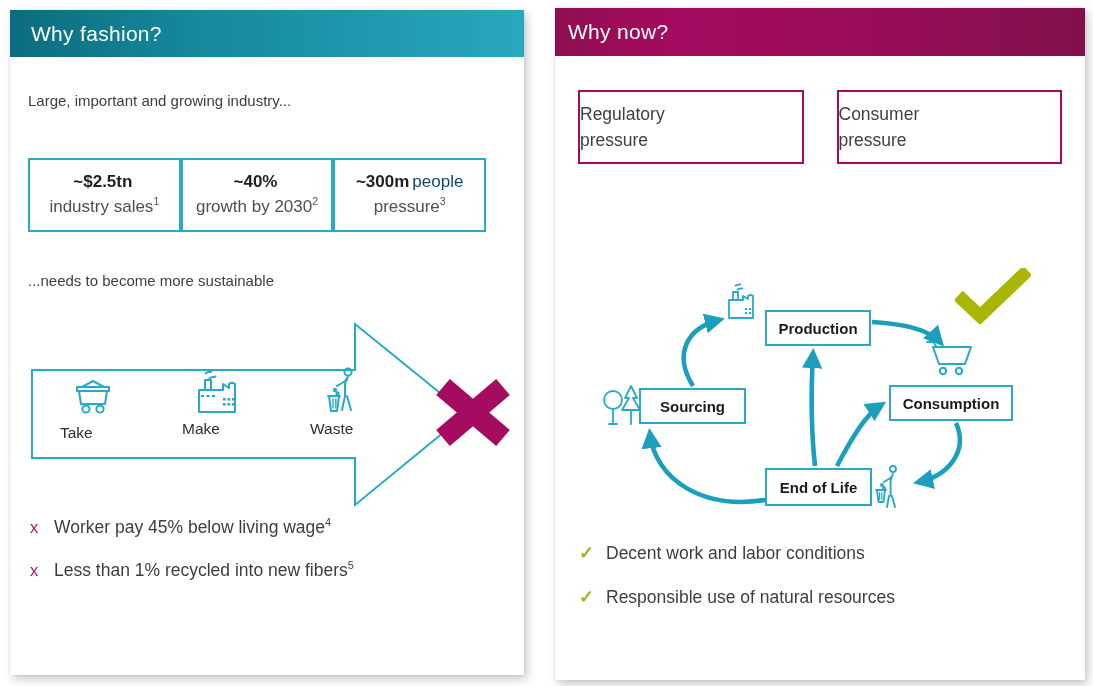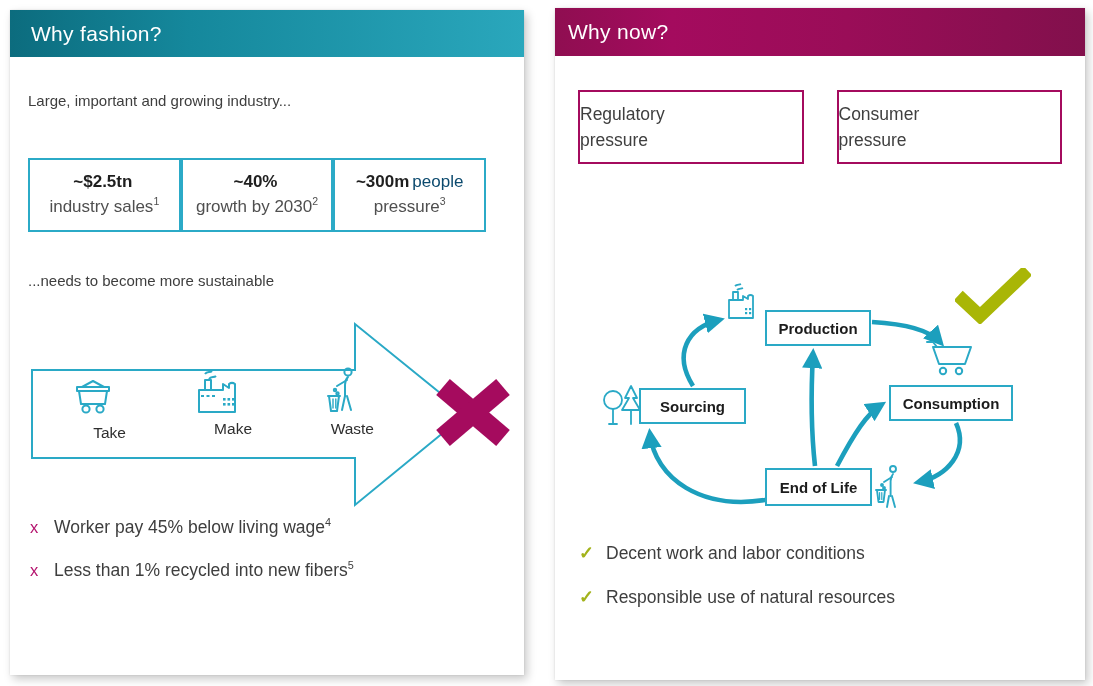--- a/index.html
+++ b/index.html
@@ -32,21 +32,21 @@
     display:flex; flex-direction:column; justify-content:center; align-items:center;
     font-size:17px; line-height:1.35; text-align:center;
   }
   .stat-v { font-weight:bold; color:#1f1f1f; }
   .stat-v .v2 { font-weight:normal; color:#0c4a6e; margin-left:3px; }
   .stat-l { color:#4f4f4f; }
   sup { font-size:.62em; }
 
   .arrow-wrap { position:absolute; left:20px; top:310px; width:450px; height:192px; }
   .arrow-outline { position:absolute; left:0; top:0; }
-  .step { position:absolute; text-align:right; color:#2e2e2e; font-size:15.5px; }
+  .step { position:absolute; text-align:left; color:#2e2e2e; font-size:15.5px; }
   .step svg { display:block; margin:0 auto 4px auto; }
   .step-take  { left:30px;  top:58px; width:66px; }
   .step-make  { left:152px; top:48px; width:70px; }
   .step-waste { left:280px; top:46px; width:64px; }
 
   .xmark { position:absolute; left:420px; top:368px; }
 
   .neg-list { position:absolute; left:20px; top:506px; }
   .neg-row { display:flex; align-items:baseline; margin-bottom:21px; font-size:17.5px; color:#3e3e3e; }
   .neg-x { width:24px; color:#b5156f; font-size:16.5px; }

